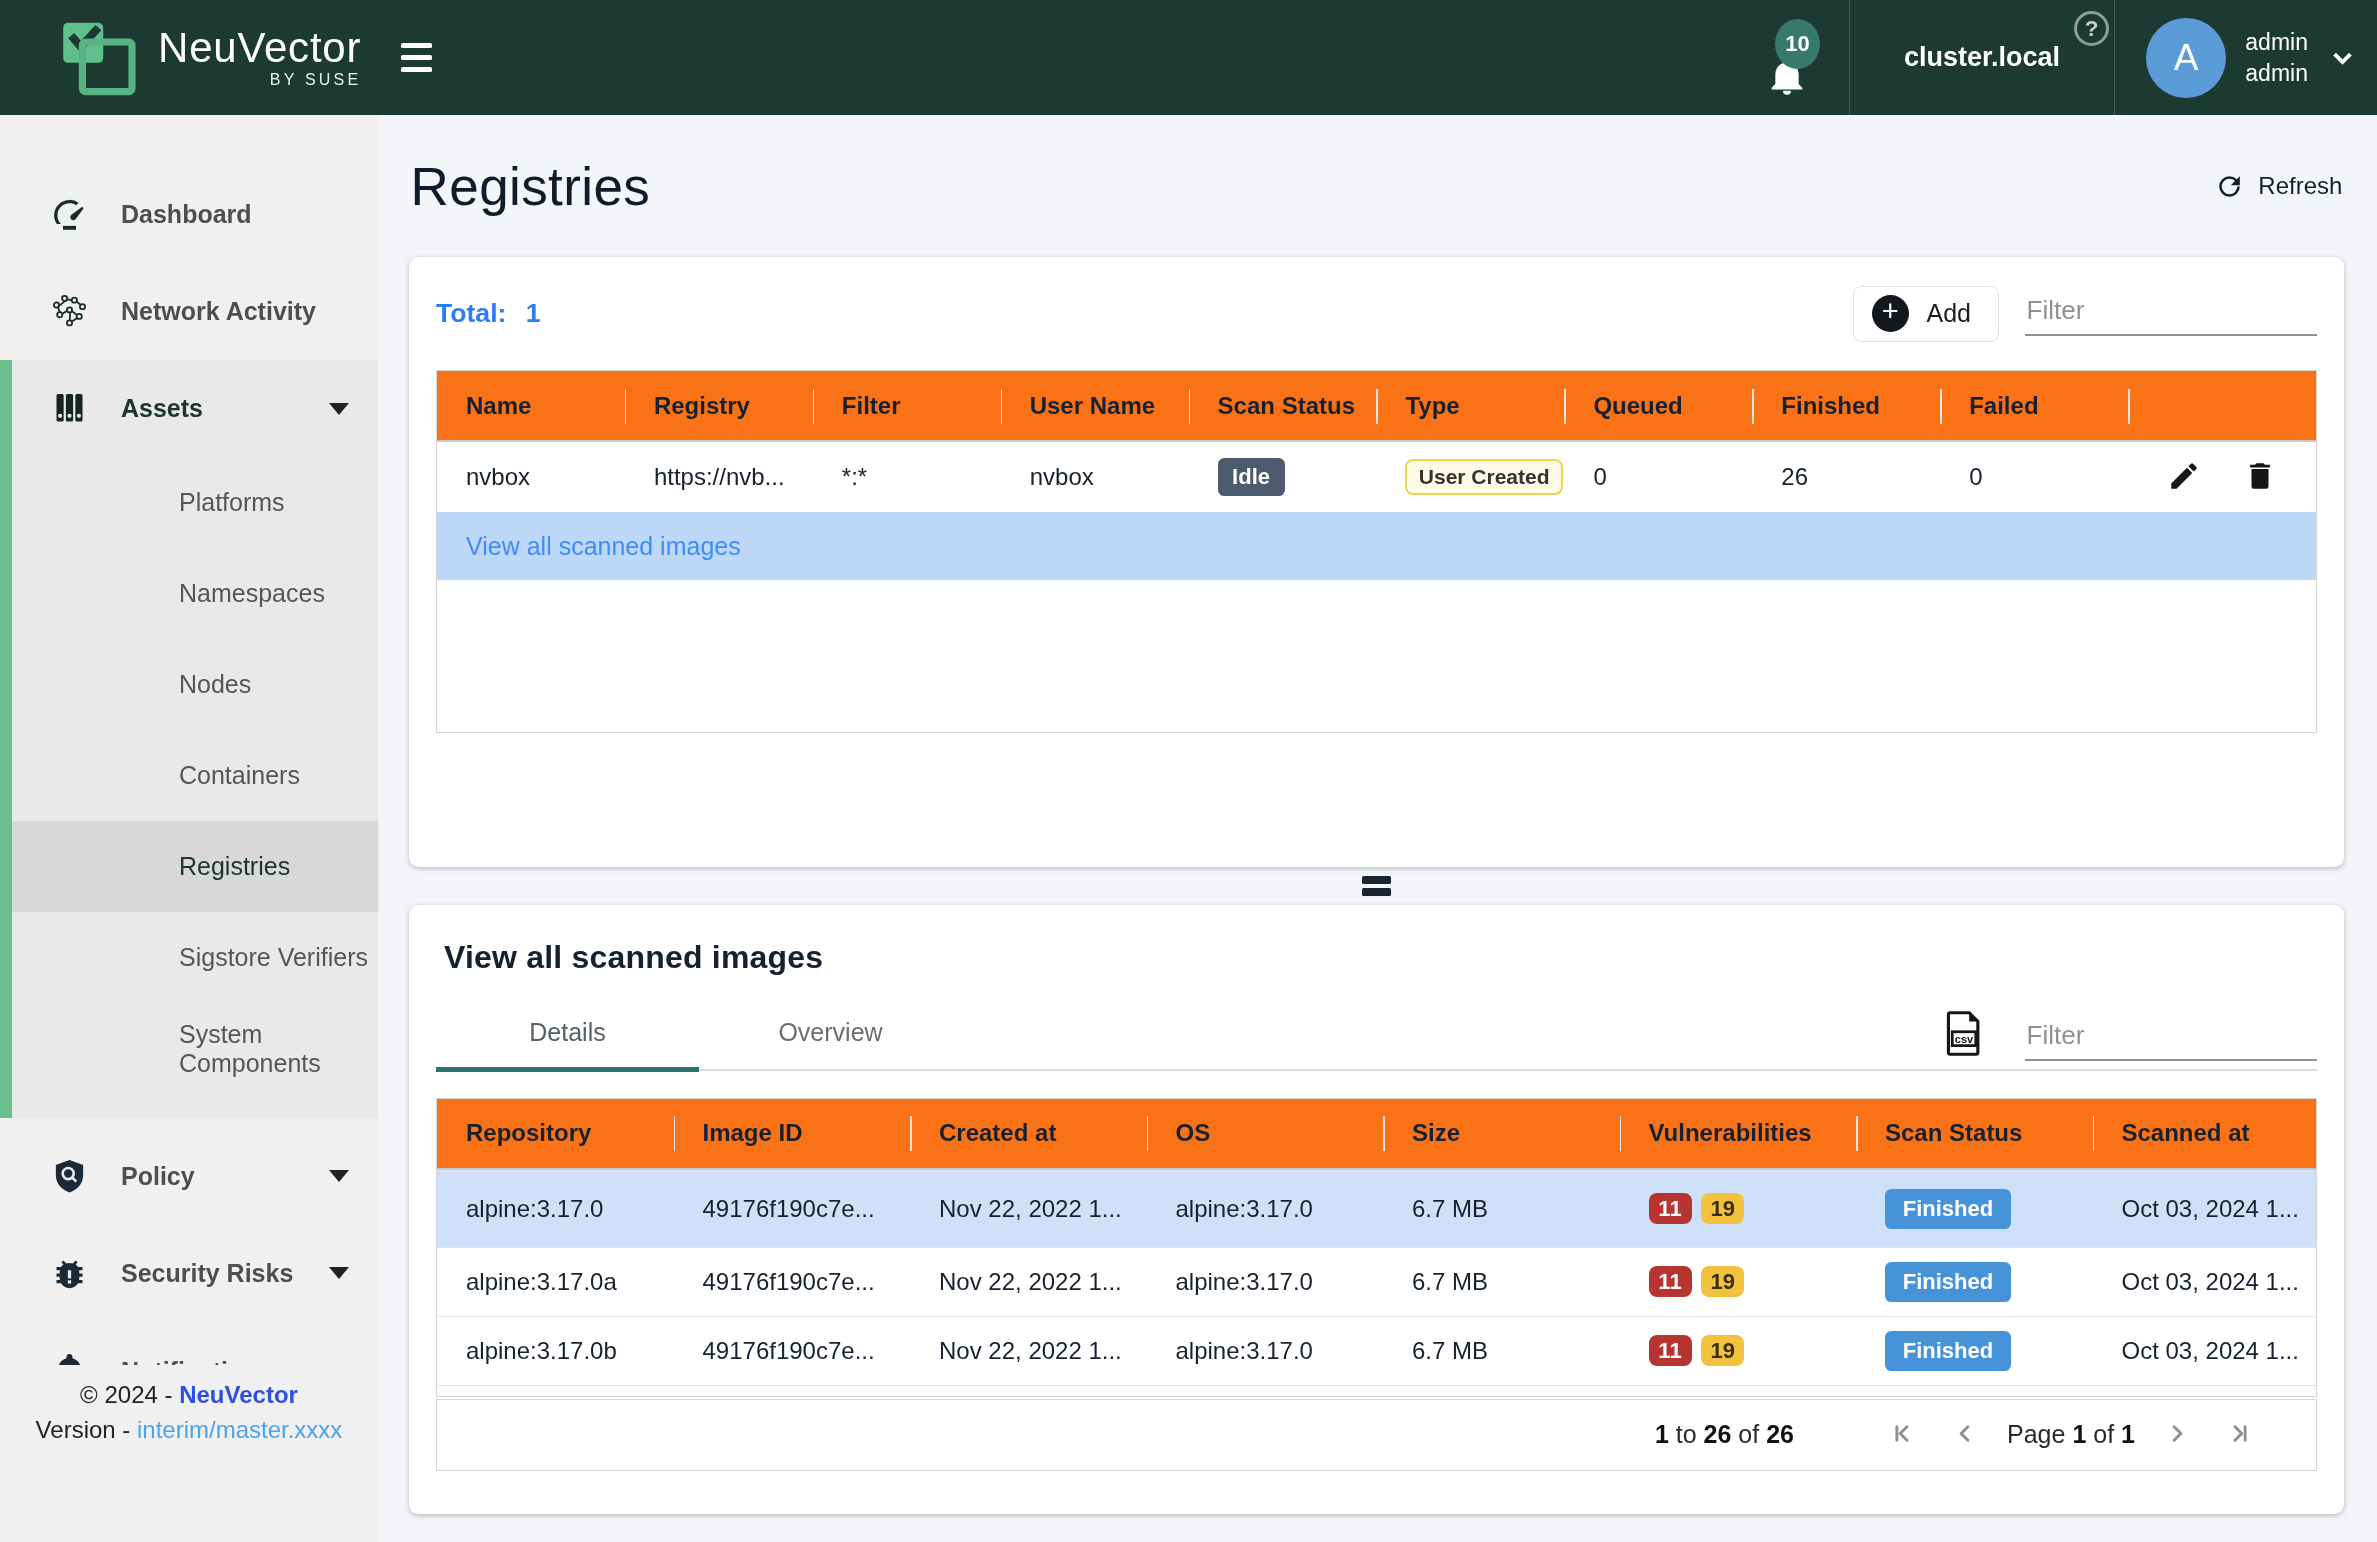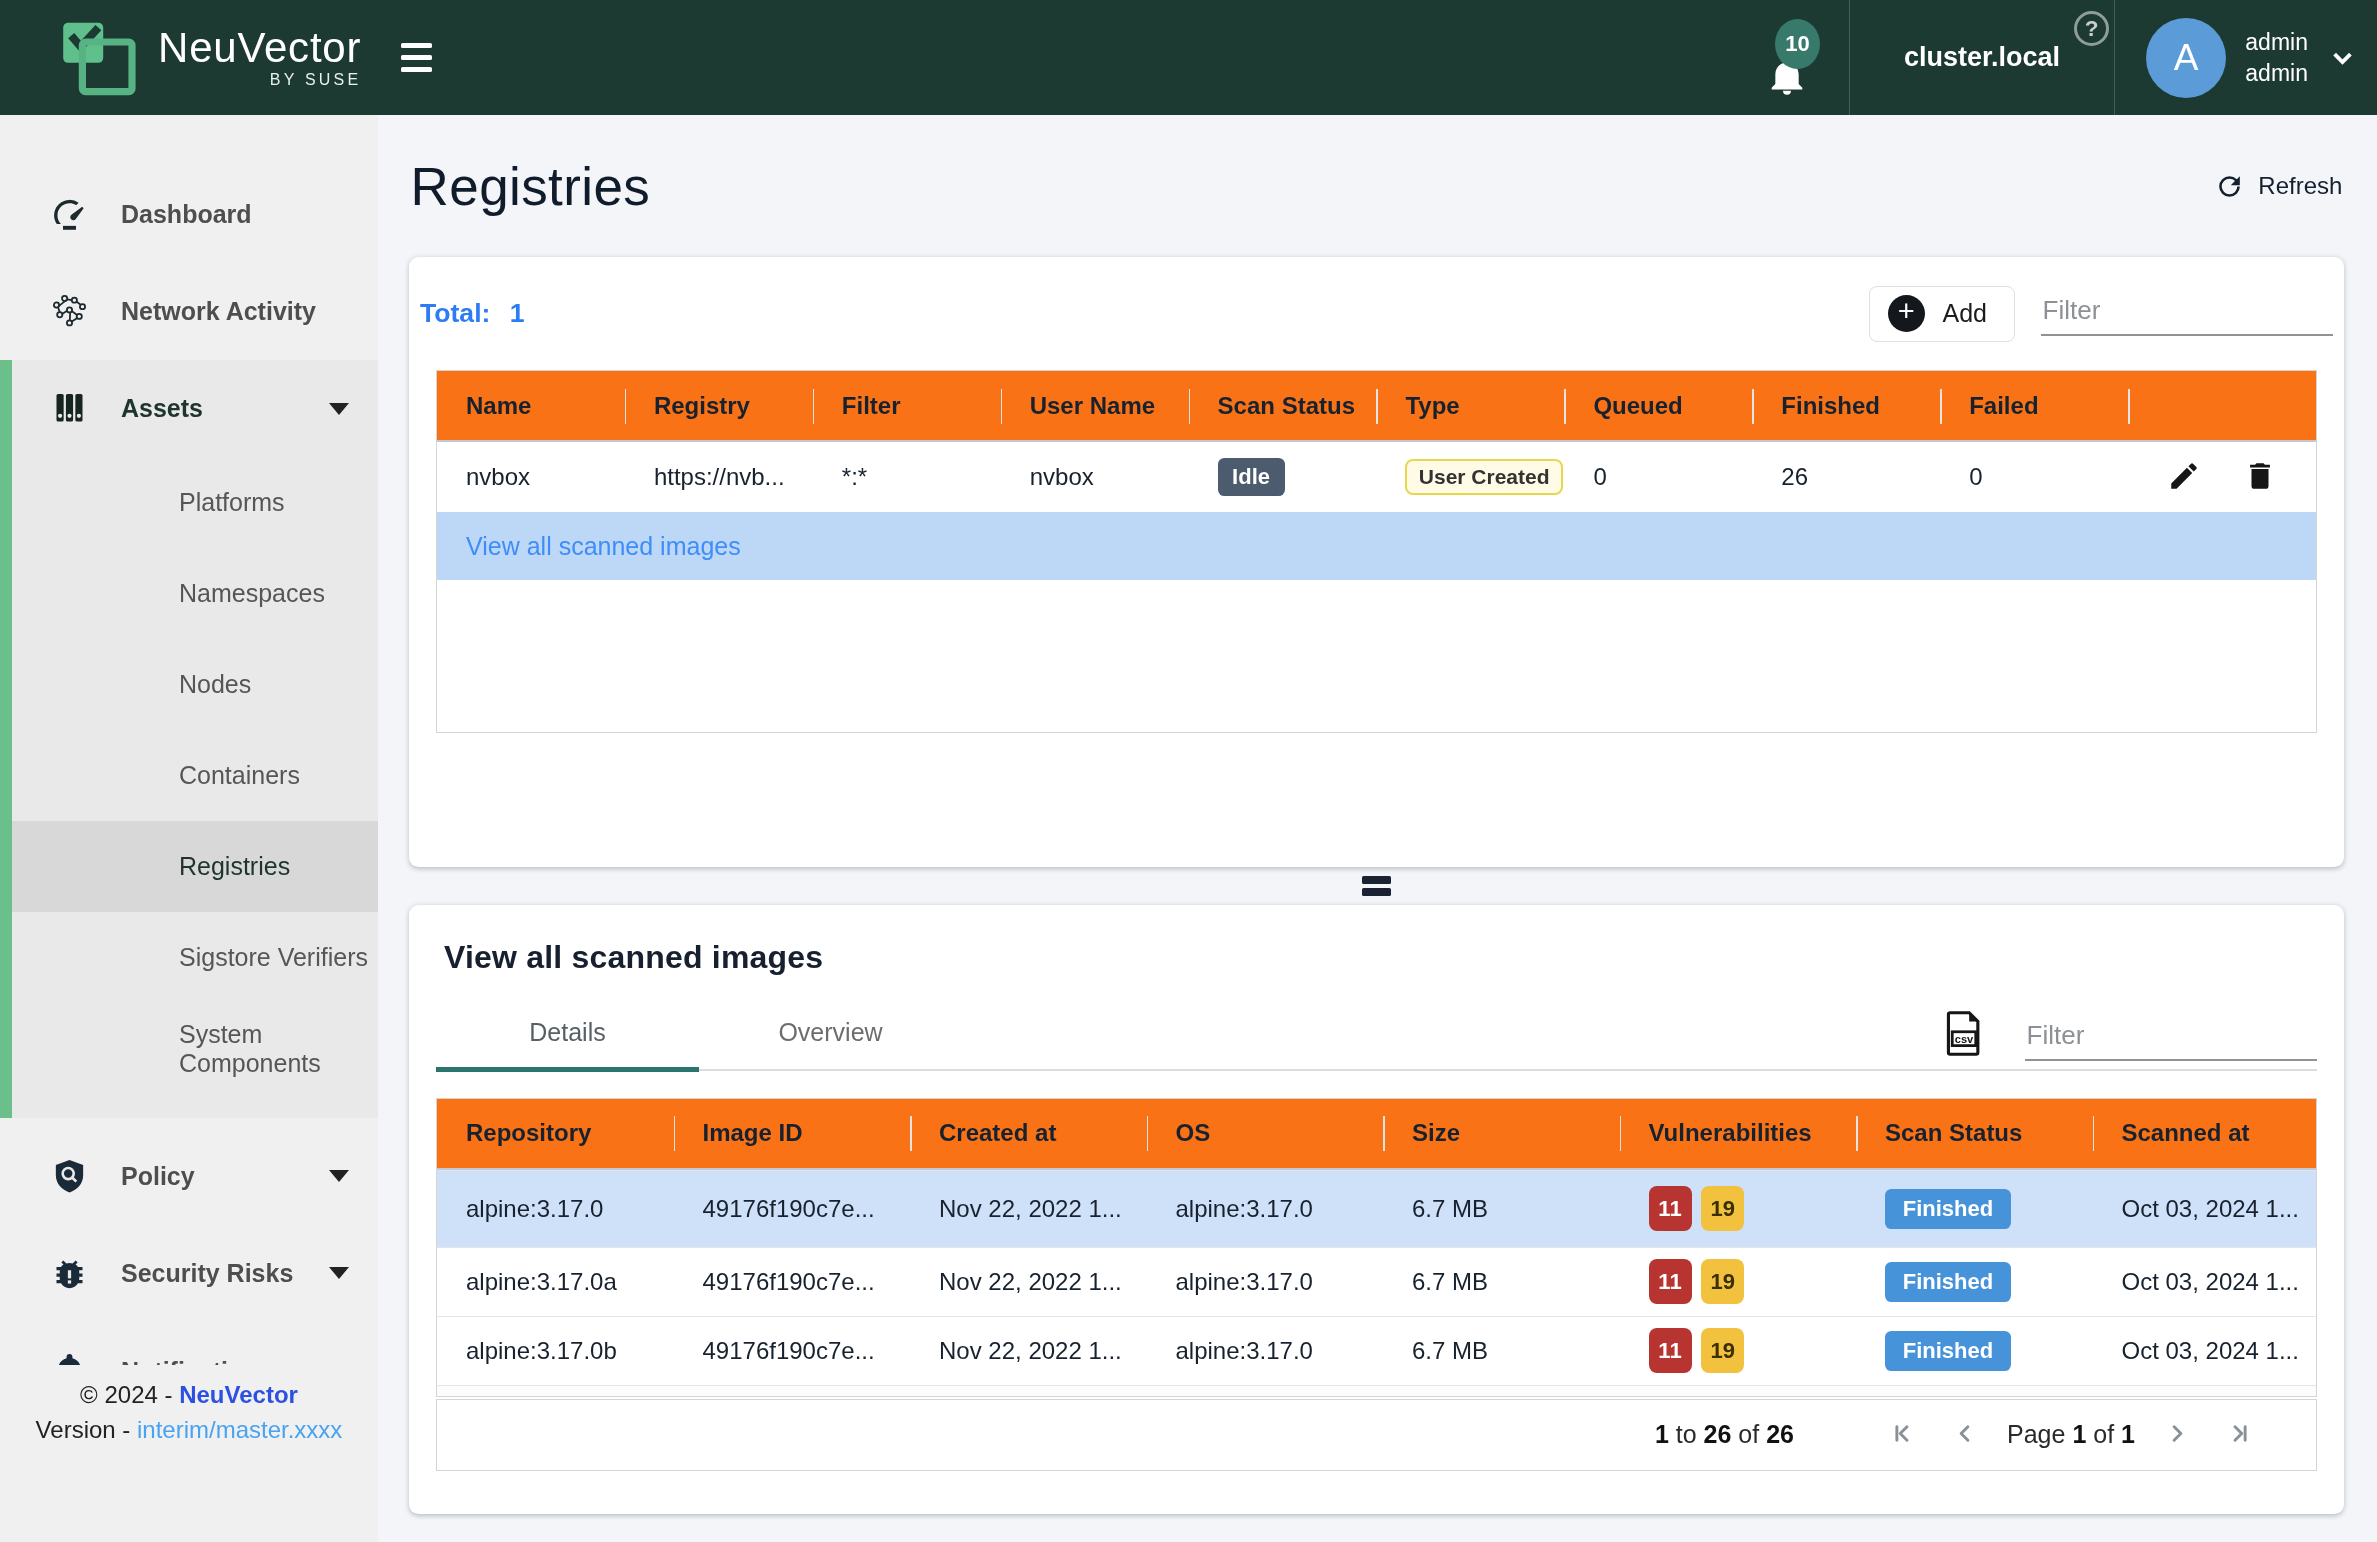--- a/index.html
+++ b/index.html
@@ -63,21 +63,21 @@
   
   .main { position:absolute; top:115px; left:378px; width:1999px; height:1427px; padding:0 33px 0 31px; }
   .page-head { height:142px; display:flex; align-items:center; justify-content:space-between; padding:0 1.6px; }
   .page-title { font-size:53px; font-weight:300; color:#101b2b; letter-spacing:0.4px; }
   .refresh-btn { display:flex; align-items:center; gap:13px; background:none; border:none; cursor:pointer;
                  font-size:24px; color:#15202e; font-family:Liberation Sans, sans-serif; }
   .refresh-btn svg { width:31px; height:31px; fill:#15202e; }
 
   .card { background:#fff; border-radius:9.7px; box-shadow:0 1.6px 5.6px rgba(40,50,60,.28); }
   .card1 { height:610px; }
-  .toolbar1 { height:113px; display:flex; align-items:center; padding:0 11px; }
+  .toolbar1 { height:113px; display:flex; align-items:center; padding:0 27px; }
   .total { display:flex; gap:19.3px; font-size:26.6px; font-weight:700; color:#2d7cf6; }
   .tb-spacer { flex:1; }
   .add-btn { height:56px; padding:0 27px 0 17.7px; border:1.6px solid #e0e0e0; border-radius:8px; background:#fff;
              display:flex; align-items:center; gap:17.7px; font-size:25px; color:#1c1c1c; cursor:pointer;
              font-family:inherit; }
   .plus-circle { width:37px; height:37px; border-radius:50%; background:#14181d; color:#fff; font-size:29px;
                  display:flex; align-items:center; justify-content:center; line-height:1; padding-bottom:3.2px; }
   .filter-box { width:292px; margin-left:26px; }
   .filter-input { width:100%; border:none; border-bottom:2.4px solid #8f9398; background:transparent;
                   font-size:26px; padding:4.8px 1.6px 8px; outline:none; color:#222; font-family:inherit; }
@@ -117,21 +117,21 @@
   .csv-btn { background:none; border:none; cursor:pointer; margin-right:40px; margin-bottom:1.6px; }
   .csv-btn svg { width:42px; height:45px; }
   .tabs-right .filter-box { width:292px; margin-left:0; }
 
   .table2 { margin-top:27px; }
   .t2-row { border-top:1.6px solid #e2e6ec; }
   .t2-row:first-of-type { border-top:none; }
   .row-h1 { height:77px; } .row-h2 { height:69px; }
   .t2-row.selected { background:#cfe1f9; }
   .vuln-cell { gap:9.7px; }
-  .sev-badge { width:43px; height:45px; border-radius:8px; display:flex; align-items:center;
+  .sev-badge { width:43px; height:31px; border-radius:8px; display:flex; align-items:center;
                justify-content:center; font-size:22px; font-weight:700; }
   .sev-high { background:#b73431; color:#fff; }
   .sev-med  { background:#f2c23e; color:#3a2f00; }
   .finished-badge { background:#4793d9; color:#fff; font-weight:700; font-size:22px; padding:7.2px 17.7px; border-radius:6.4px; }
   .t2-sliver { height:11.3px; border-top:1.6px solid #e2e6ec; background:#fcfcfd; }
 
   .pagination { margin:1.6px 27px 0; border:1.6px solid #d5d5d5; height:72px; display:flex; align-items:center;
                 justify-content:flex-end; padding-right:45px; font-size:25px; color:#2a2a2a; background:#fff; }
   .pag-range { margin-right:77px; } .pag-range b, .pag-page b { font-weight:700; color:#111; }
   .pag-btn { background:none; border:none; cursor:pointer; padding:0 17.7px; }

